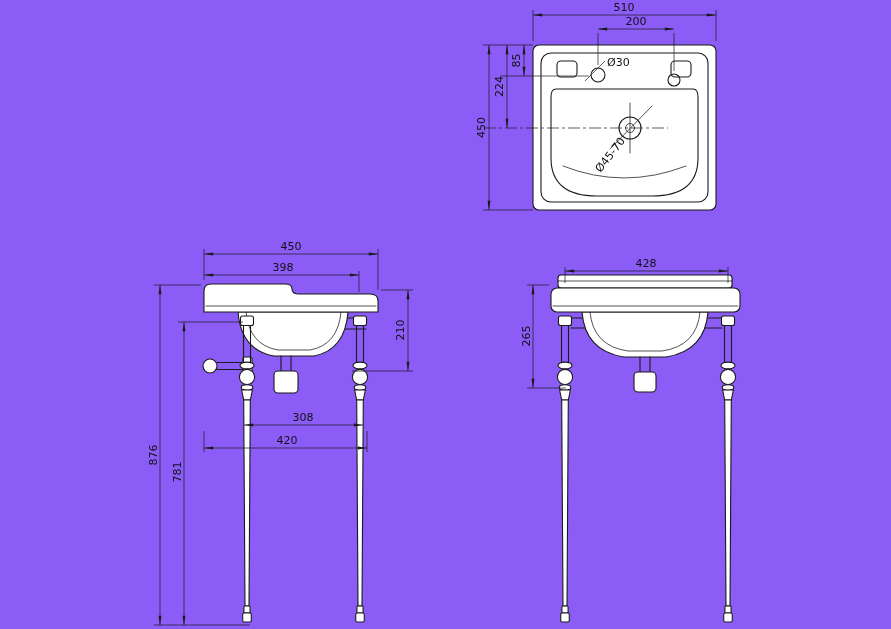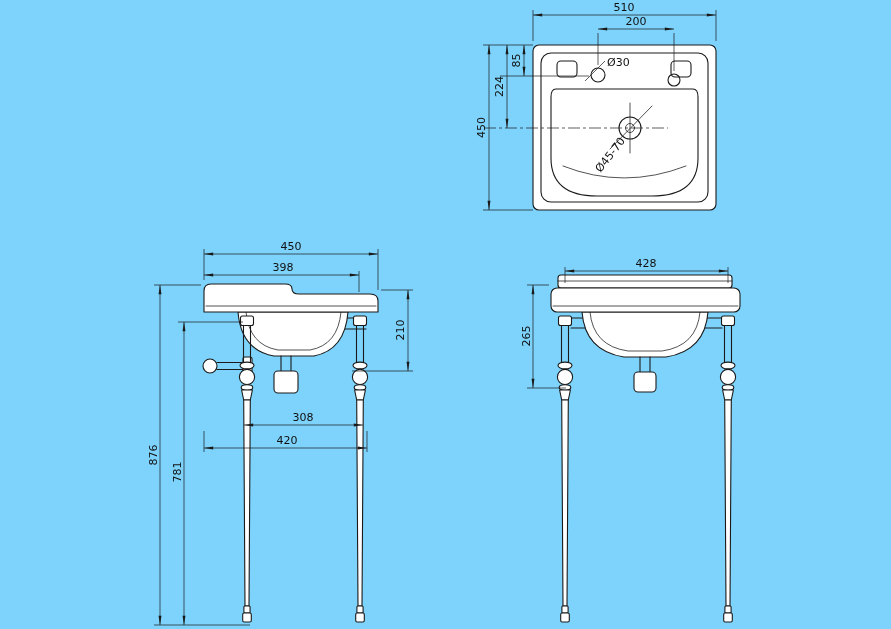--- a/index.html
+++ b/index.html
@@ -1,16 +1,16 @@
 <!DOCTYPE html>
 <html><head>
 <meta charset="utf-8">
 <style>
   html,body{margin:0;padding:0;background:#ffffff;}
-  .canvas{position:relative;width:891px;height:629px;background:#7dd3fc;overflow:hidden;
+  .canvas{position:relative;width:891px;height:629px;background:#8b5cf6;overflow:hidden;
           font-family:"DejaVu Sans", sans-serif;}
   svg{display:block;}
   .obj{stroke:#1a1a1a;stroke-width:1.1;fill:none;stroke-linejoin:round;stroke-linecap:round;}
   .thin{stroke-width:0.75;}
   .dim,.ext{stroke:#1a1a1a;stroke-width:0.7;fill:none;}
   .cl{stroke:#1a1a1a;stroke-width:0.7;fill:none;stroke-dasharray:12 3 3 3;}
   text.dlabel{font-family:"DejaVu Sans", sans-serif;font-size:11px;fill:#111;}
 </style>
 </head>
 <body>

